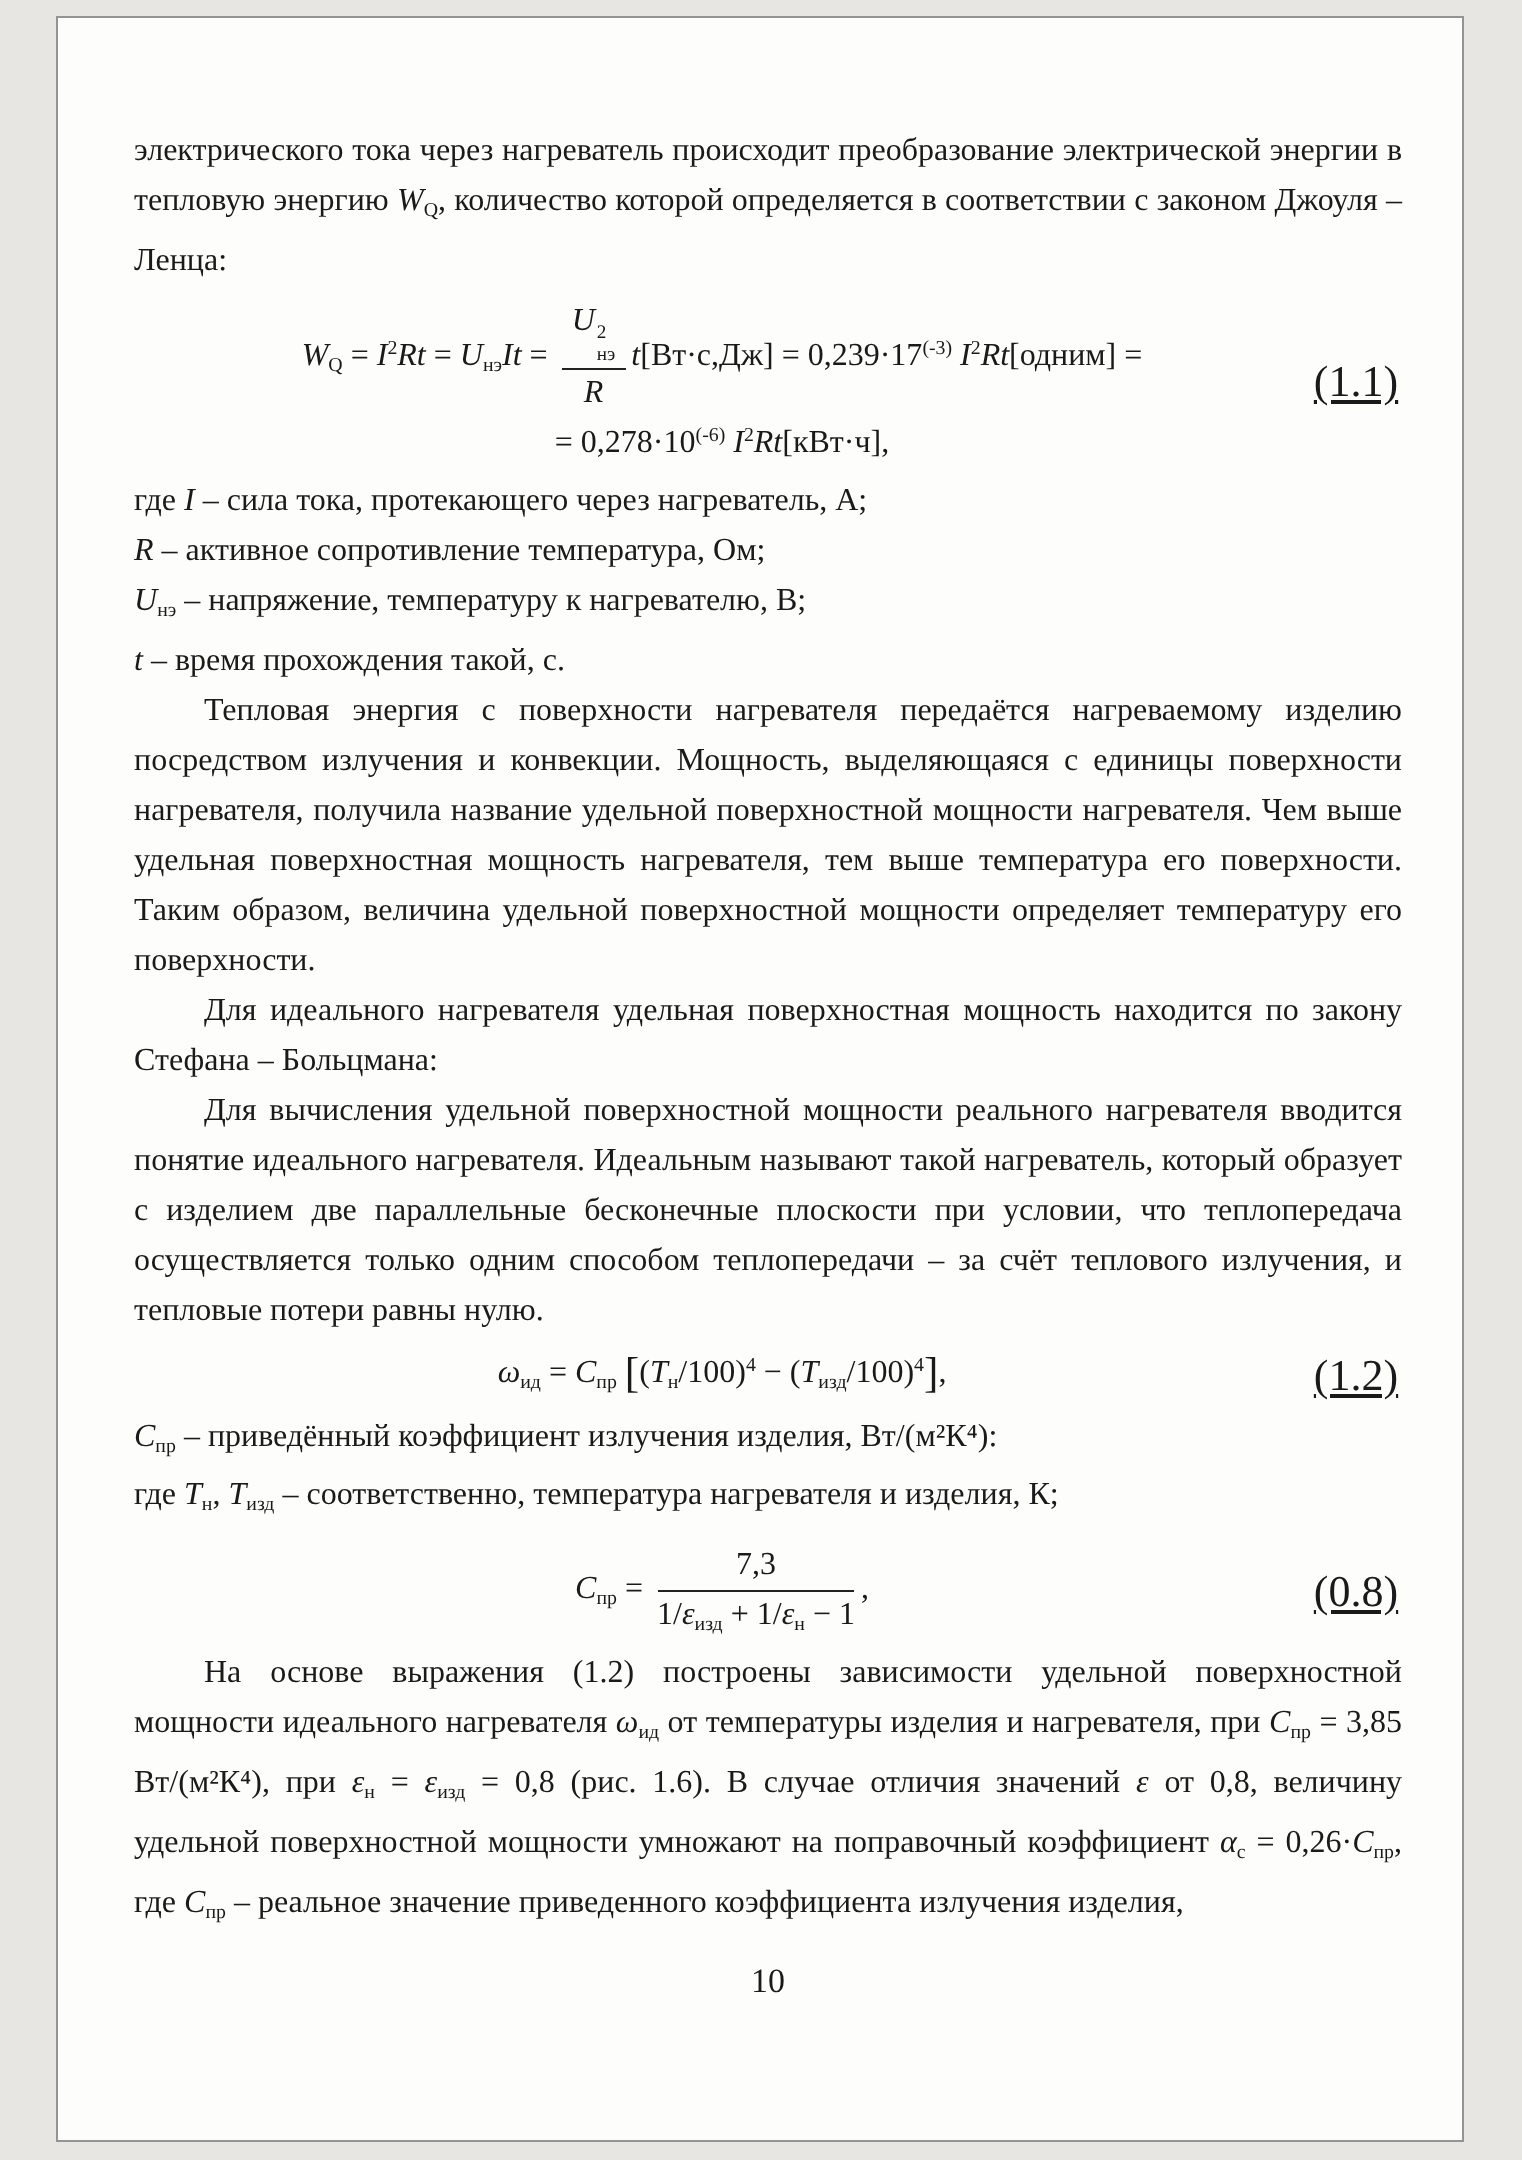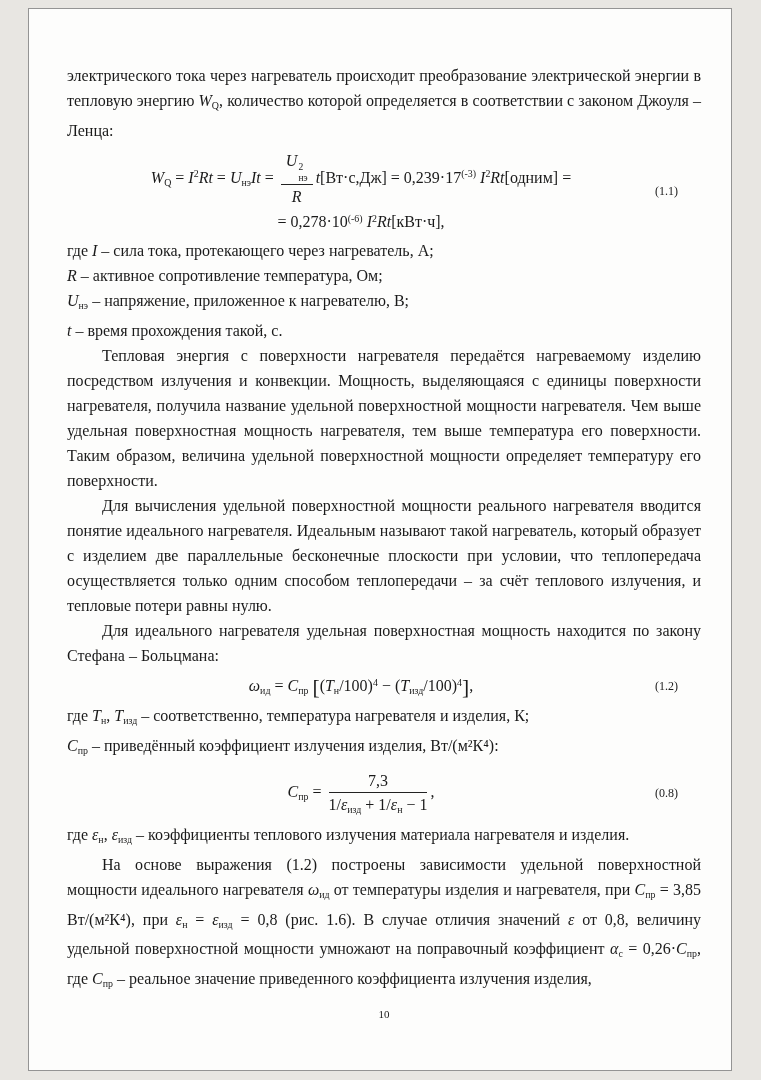--- a/index.html
+++ b/index.html
@@ -32,21 +32,21 @@
   .para.indent { text-indent: 35px; }
   .equation {
     display: flex;
     align-items: center;
     margin: 7px 0 5px;
     font-size: 16px;
   }
   .eq-body { flex: 1; text-align: center; }
   .eq-line { line-height: 1.35; }
   .eq-line + .eq-line { margin-top: 3px; text-align: center; }
-  .eq-number { flex: 0 0 46px; text-align: left; font-size: 12px; }
+  .eq-number { flex: 0 0 46px; text-align: center; font-size: 22px; text-decoration: underline; }
   .t-i { font-style: italic; }
   .t-sub { font-size: 0.62em; vertical-align: -0.3em; }
   .t-sup { font-size: 0.62em; vertical-align: 0.55em; }
   .t-big { font-size: 1.35em; line-height: 1; vertical-align: -0.12em; }
   .frac {
     display: inline-flex;
     flex-direction: column;
     vertical-align: middle;
     text-align: center;
     margin: 0 3px;
@@ -58,21 +58,21 @@
     flex-direction: column;
     font-size: 0.6em;
     line-height: 1.15;
     vertical-align: -0.45em;
     text-align: left;
     margin-left: 1px;
   }
   .page-number {
     margin-top: 12px;
     text-align: center;
-    font-size: 11px;
+    font-size: 17px;
   }
 </style>
 </head>
 <body>
 
 <div class="page">
   <main class="content">
 
     <p class="para"><span>электрического тока через нагреватель происходит преобразование электрической энергии в тепловую энергию </span><span class="t-i">W</span><span class="t-sub">Q</span><span>, количество которой определяется в соответствии с законом Джоуля – Ленца:</span></p>
 
@@ -85,46 +85,45 @@
                 </span></span>
               <span class="fr-den"><span class="t-i">R</span></span>
             </span><span class="t-i">t</span><span>[Вт·с,Дж] = 0,239·17</span><span class="t-sup">(-3)</span><span> </span><span class="t-i">I</span><span class="t-sup">2</span><span class="t-i">Rt</span><span>[одним] =</span></div>
         <div class="eq-line"><span>= 0,278·10</span><span class="t-sup">(-6)</span><span> </span><span class="t-i">I</span><span class="t-sup">2</span><span class="t-i">Rt</span><span>[кВт·ч],</span></div>
       </div>
       <div class="eq-number">(1.1)</div>
     </div>
 
     <p class="para"><span>где </span><span class="t-i">I</span><span> – сила тока, протекающего через нагреватель, А;</span></p>
     <p class="para"><span class="t-i">R</span><span> – активное сопротивление температура, Ом;</span></p>
-    <p class="para"><span class="t-i">U</span><span class="t-sub">нэ</span><span> – напряжение, приложенное к нагревателю, В;</span></p>
+    <p class="para"><span class="t-i">U</span><span class="t-sub">нэ</span><span> – напряжение, температуру к нагревателю, В;</span></p>
     <p class="para"><span class="t-i">t</span><span> – время прохождения такой, с.</span></p>
 
     <p class="para indent">Тепловая энергия с поверхности нагревателя передаётся нагреваемому изделию посредством излучения и конвекции. Мощность, выделяющаяся с единицы поверхности нагревателя, получила название удельной поверхностной мощности нагревателя. Чем выше удельная поверхностная мощность нагревателя, тем выше температура его поверхности. Таким образом, величина удельной поверхностной мощности определяет температуру его поверхности.</p>
+    <p class="para indent">Для идеального нагревателя удельная поверхностная мощность находится по закону Стефана – Больцмана:</p>
     <p class="para indent">Для вычисления удельной поверхностной мощности реального нагревателя вводится понятие идеального нагревателя. Идеальным называют такой нагреватель, который образует с изделием две параллельные бесконечные плоскости при условии, что теплопередача осуществляется только одним способом теплопередачи – за счёт теплового излучения, и тепловые потери равны нулю.</p>
-    <p class="para indent">Для идеального нагревателя удельная поверхностная мощность находится по закону Стефана – Больцмана:</p>
 
     <div class="equation">
       <div class="eq-body">
         <div class="eq-line"><span class="t-i">ω</span><span class="t-sub">ид</span><span> = </span><span class="t-i">C</span><span class="t-sub">пр</span><span> </span><span class="t-big">[</span><span>(</span><span class="t-i">T</span><span class="t-sub">н</span><span>/100)</span><span class="t-sup">4</span><span> − (</span><span class="t-i">T</span><span class="t-sub">изд</span><span>/100)</span><span class="t-sup">4</span><span class="t-big">]</span><span>,</span></div>
       </div>
       <div class="eq-number">(1.2)</div>
     </div>
 
+    <p class="para"><span class="t-i">C</span><span class="t-sub">пр</span><span> – приведённый коэффициент излучения изделия, Вт/(м²К⁴):</span></p>
     <p class="para"><span>где </span><span class="t-i">T</span><span class="t-sub">н</span><span>, </span><span class="t-i">T</span><span class="t-sub">изд</span><span> – соответственно, температура нагревателя и изделия, К;</span></p>
-    <p class="para"><span class="t-i">C</span><span class="t-sub">пр</span><span> – приведённый коэффициент излучения изделия, Вт/(м²К⁴):</span></p>
 
     <div class="equation">
       <div class="eq-body">
         <div class="eq-line"><span class="t-i">C</span><span class="t-sub">пр</span><span> = </span><span class="frac">
               <span class="fr-num"><span>7,3</span></span>
               <span class="fr-den"><span>1/</span><span class="t-i">ε</span><span class="t-sub">изд</span><span> + 1/</span><span class="t-i">ε</span><span class="t-sub">н</span><span> − 1</span></span>
             </span><span>,</span></div>
       </div>
       <div class="eq-number">(0.8)</div>
     </div>
 
-    <p class="para"><span>где </span><span class="t-i">ε</span><span class="t-sub">н</span><span>, </span><span class="t-i">ε</span><span class="t-sub">изд</span><span> – коэффициенты теплового излучения материала нагревателя и изделия.</span></p>
 
     <p class="para indent"><span>На основе выражения (1.2) построены зависимости удельной поверхностной мощности идеального нагревателя </span><span class="t-i">ω</span><span class="t-sub">ид</span><span> от температуры изделия и нагревателя, при </span><span class="t-i">C</span><span class="t-sub">пр</span><span> = 3,85 Вт/(м²К⁴), при </span><span class="t-i">ε</span><span class="t-sub">н</span><span> = </span><span class="t-i">ε</span><span class="t-sub">изд</span><span> = 0,8 (рис. 1.6). В случае отличия значений </span><span class="t-i">ε</span><span> от 0,8, величину удельной поверхностной мощности умножают на поправочный коэффициент </span><span class="t-i">α</span><span class="t-sub">с</span><span> = 0,26·</span><span class="t-i">C</span><span class="t-sub">пр</span><span>, где </span><span class="t-i">C</span><span class="t-sub">пр</span><span> – реальное значение приведенного коэффициента излучения изделия,</span></p>
 
     <div class="page-number">10</div>
   </main>
 </div>
 
 </body></html>

